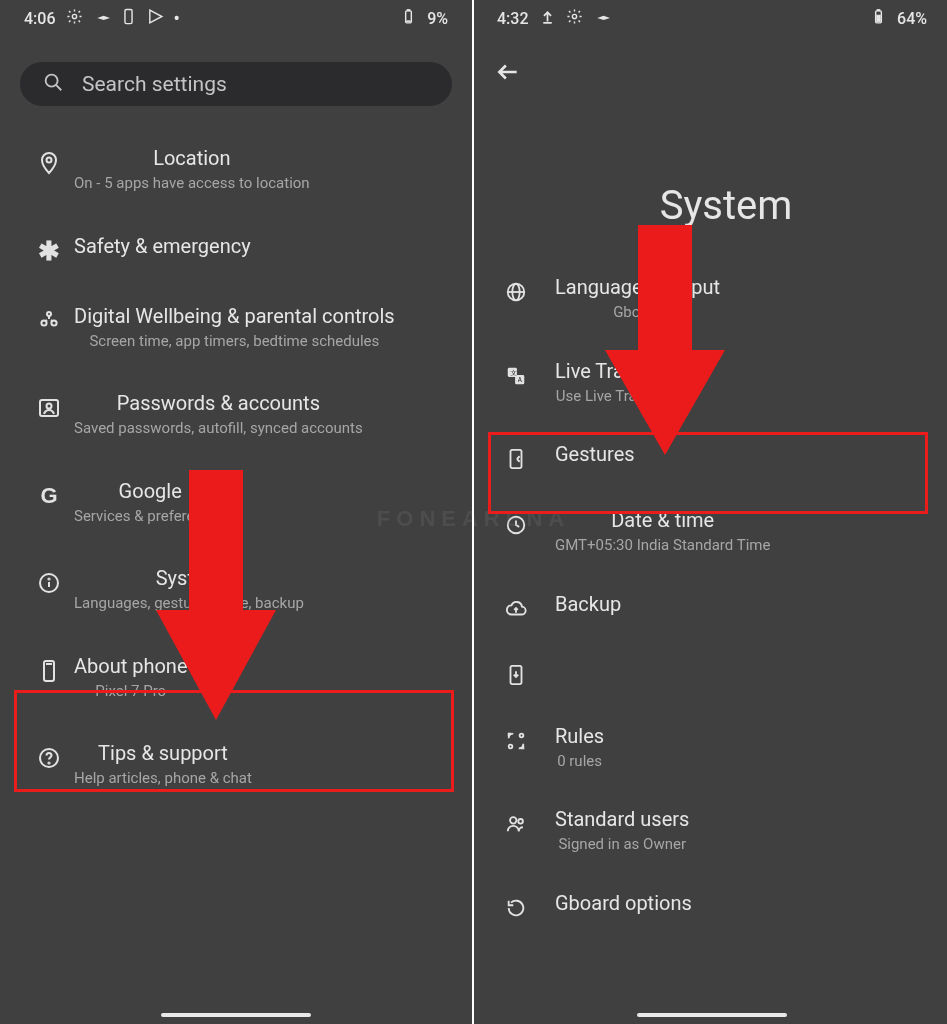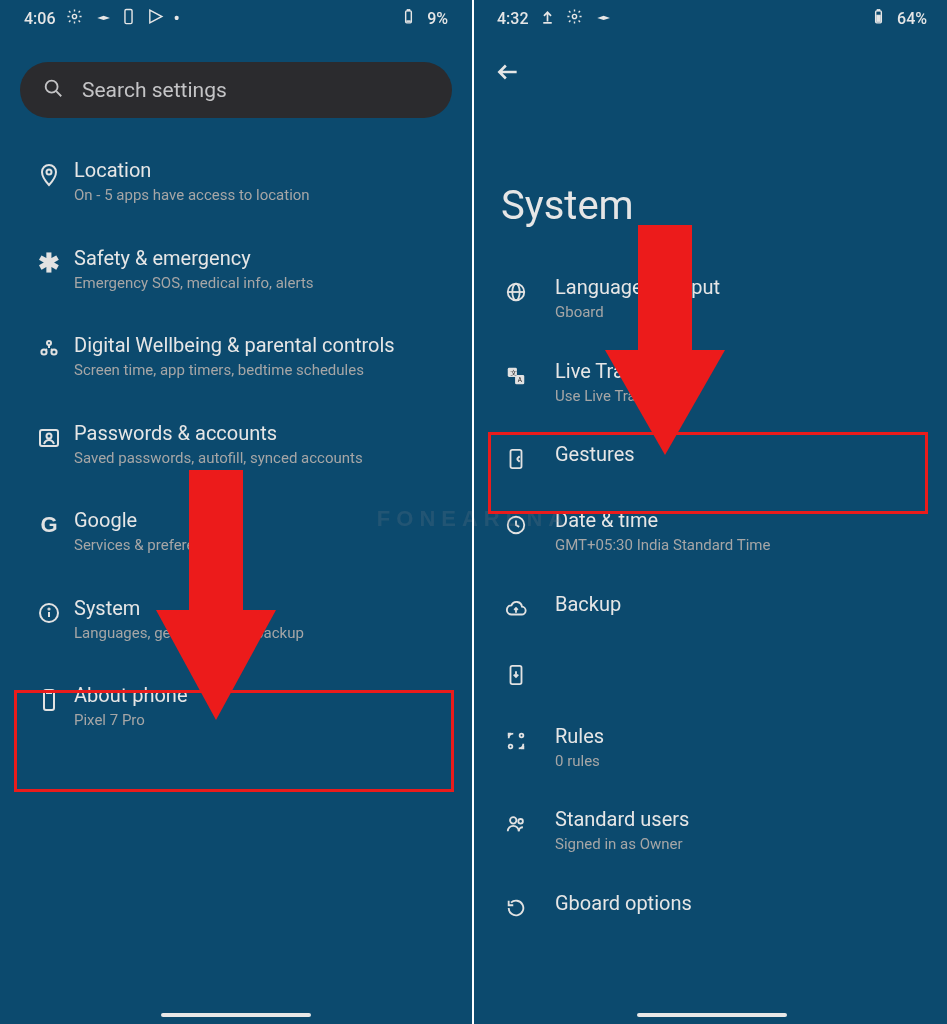--- a/index.html
+++ b/index.html
@@ -9,21 +9,22 @@
     background: #0f0f0f;
     font-family: -apple-system, "Segoe UI", Roboto, "Helvetica Neue", Arial, sans-serif;
     position: relative;
     overflow: hidden;
     color: #e2e2e2;
   }
   .panel {
     position: absolute;
     top: 0;
     height: 1024px;
-    background: #0c4a6e;
+    background: #404040;
+    text-align: center;
   }
   .panel.left  { left: 0;   width: 472px; }
   .panel.right { left: 473px; width: 478px; }
   .divider {
     position: absolute;
     left: 472px; top: 0; width: 2px; height: 1024px;
     background: #fff;
     z-index: 5;
   }
 
@@ -39,21 +40,21 @@
     color: #e6e6e6;
   }
   .statusbar .sleft, .statusbar .sright {
     display: flex; align-items: center; gap: 10px;
   }
   .statusbar svg { width: 17px; height: 17px; fill:#e6e6e6; stroke:#e6e6e6; }
 
   
   .searchbar {
     margin: 26px 20px 14px 20px;
-    height: 56px;
+    height: 44px;
     background: #2b2b2e;
     border-radius: 30px;
     display: flex;
     align-items: center;
     padding: 0 22px;
     gap: 18px;
     color: #c4c4c6;
     font-size: 21px;
   }
 
@@ -187,21 +188,20 @@
       <div class="txt">
         <div class="title">Location</div>
         <div class="sub">On - 5 apps have access to location</div>
       </div>
     </div>
 
     <div class="setitem">
       <span class="ico" style="font-size:26px;font-weight:700;">✱</span>
       <div class="txt">
         <div class="title">Safety &amp; emergency</div>
-        <div class="sub">Emergency SOS, medical info, alerts</div>
       </div>
     </div>
 
     <div class="setitem">
       <span class="ico">
           <svg viewBox="0 0 24 24">
             <circle cx="12" cy="5" r="2"></circle>
             <circle cx="7" cy="14" r="2.6"></circle>
             <circle cx="17" cy="14" r="2.6"></circle>
             <path d="M12 7v3M10 11l-2 1.5M14 11l2 1.5"></path>
@@ -255,20 +255,33 @@
             <rect x="7" y="2" width="10" height="20" rx="2"></rect>
             <line x1="9" y1="5" x2="15" y2="5"></line>
           </svg>
         </span>
       <div class="txt">
         <div class="title">About phone</div>
         <div class="sub">Pixel 7 Pro</div>
       </div>
     </div>
 
+    <div class="setitem">
+      <span class="ico">
+          <svg viewBox="0 0 24 24">
+            <circle cx="12" cy="12" r="9"></circle>
+            <path d="M9.5 9.5a2.5 2.5 0 0 1 5 0c0 1.8-2.5 2-2.5 4"></path>
+            <circle cx="12" cy="17" r="0.6" fill="#e2e2e2"></circle>
+          </svg>
+        </span>
+      <div class="txt">
+        <div class="title">Tips &amp; support</div>
+        <div class="sub">Help articles, phone &amp; chat</div>
+      </div>
+    </div>
 
   </div>
 
   <div class="homebar"></div>
 </div>
 
 <div class="panel right">
 
   <div class="statusbar">
     <div class="sleft">

